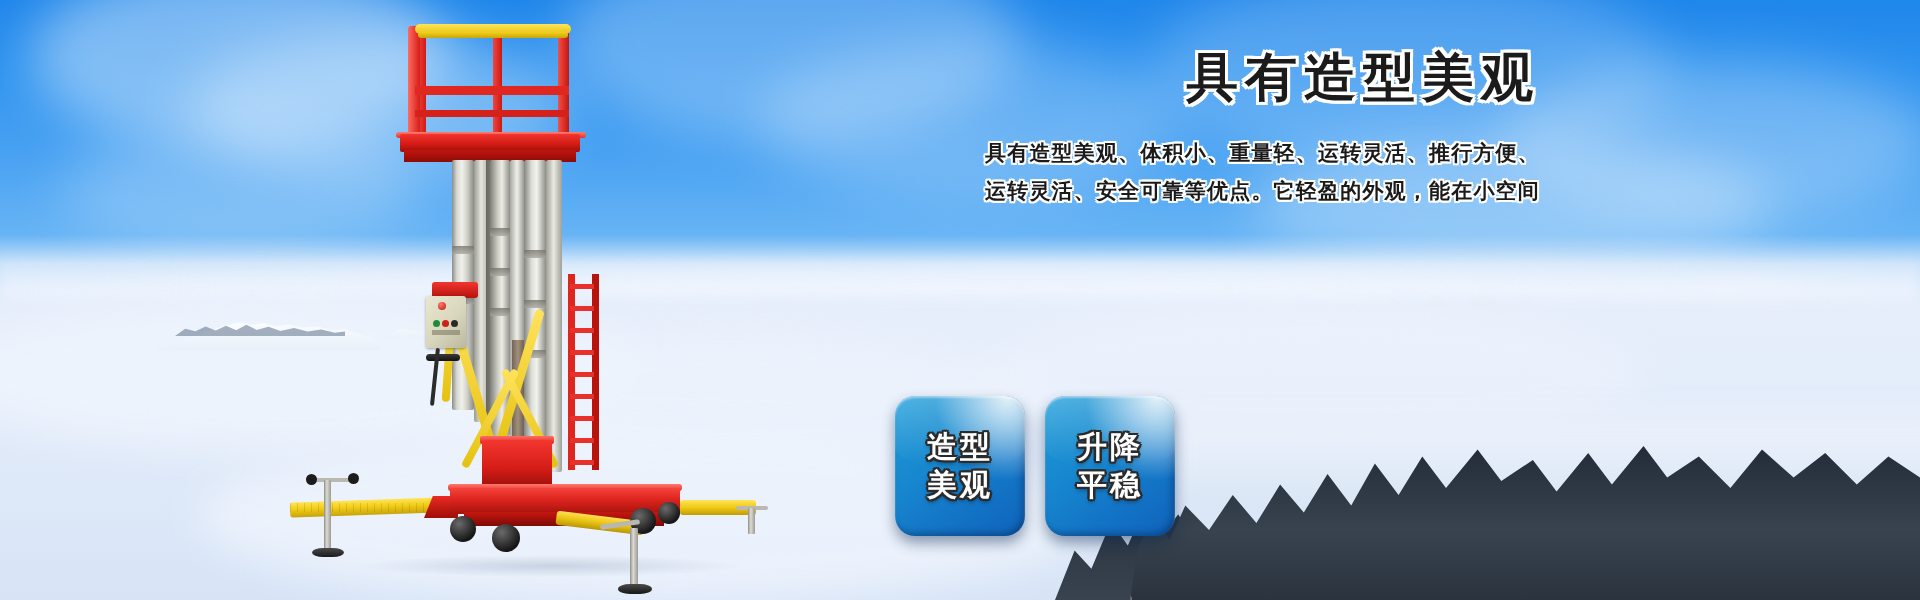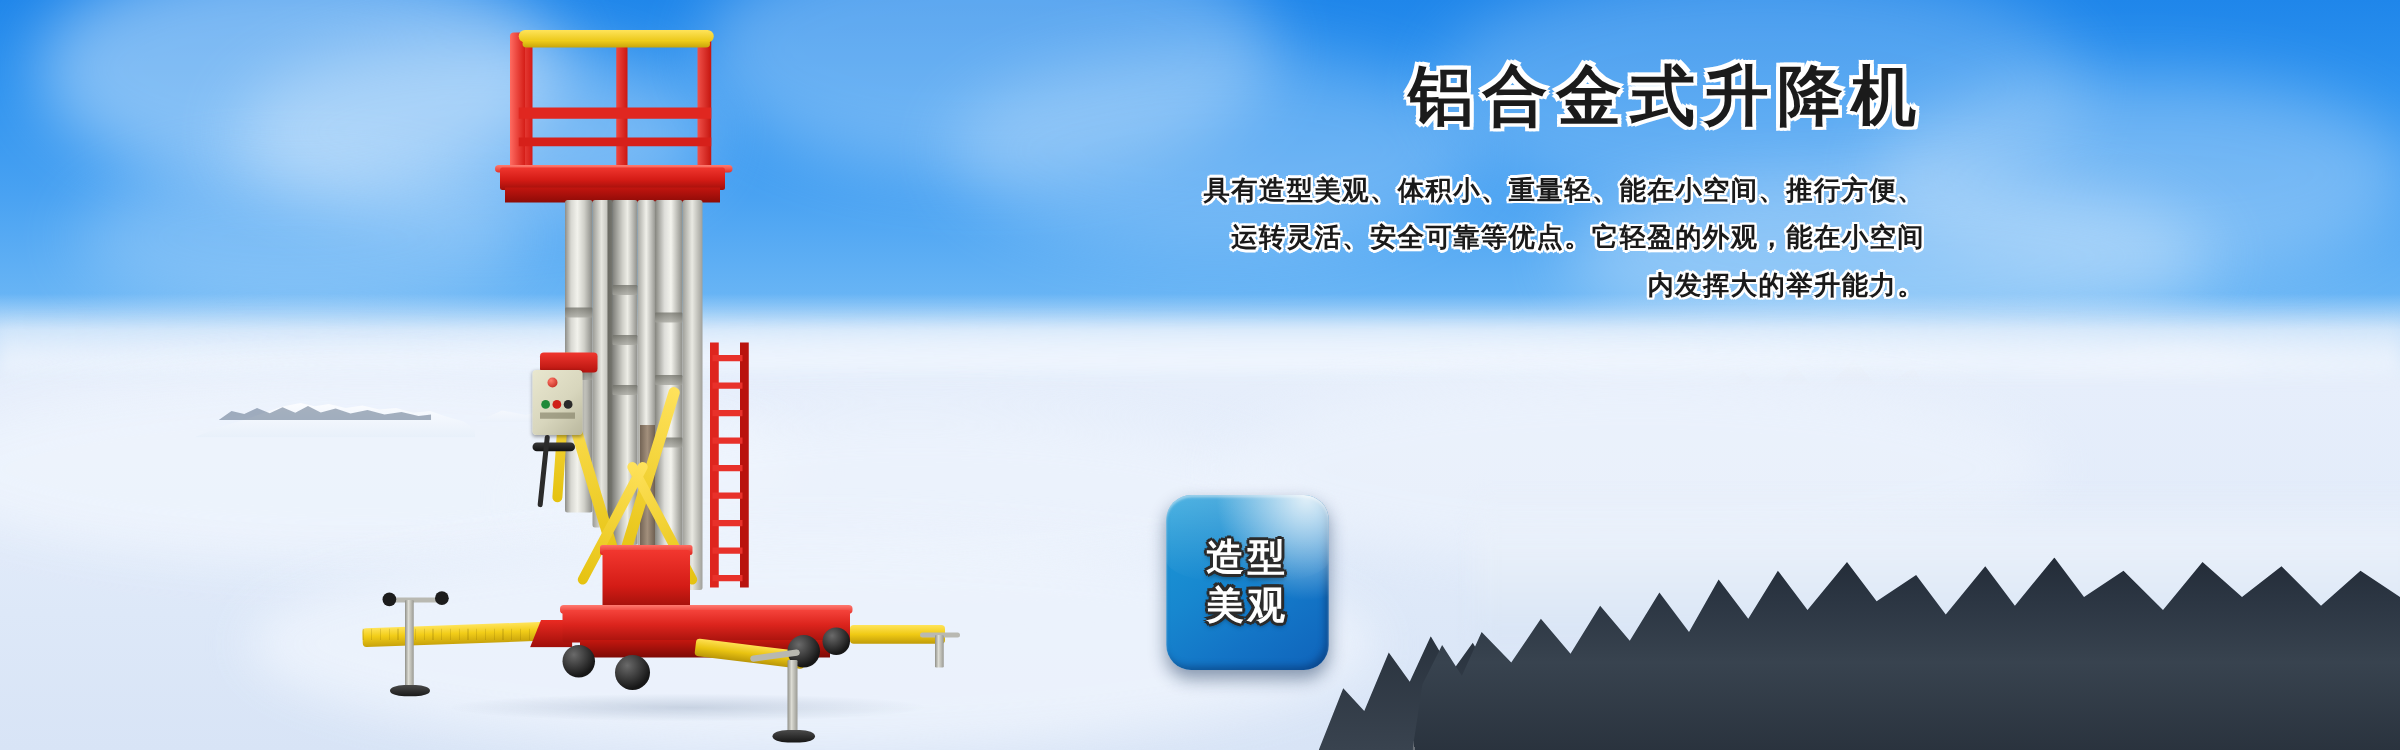--- a/index.html
+++ b/index.html
@@ -319,21 +319,21 @@
   .desc-line{
     font-size:21px;font-weight:bold;color:#1a1a1a;letter-spacing:1.2px;
     line-height:38px;white-space:nowrap;
     text-shadow:
       -1.6px -1.6px 0 #fff, 1.6px -1.6px 0 #fff,
       -1.6px 1.6px 0 #fff, 1.6px 1.6px 0 #fff,
       -2px 0 0 #fff, 2px 0 0 #fff, 0 -2px 0 #fff, 0 2px 0 #fff;
   }
 
   
-  #features{position:absolute;left:933px;top:396px;display:flex;gap:20px;}
+  #features{position:absolute;left:895px;top:396px;display:flex;gap:20px;}
   .fbox{
     position:relative;width:130px;height:140px;border-radius:20px;
     background:linear-gradient(145deg,#1e9fdb 0%,#1b93d4 18%,#1787cf 42%,#1374c6 70%,#0f63ba 100%);
     box-shadow:
       0 7px 14px rgba(10,40,80,.45),
       inset 0 2px 2px rgba(255,255,255,.45),
       inset -3px -3px 6px rgba(0,20,60,.35);
     display:flex;align-items:center;justify-content:center;
     overflow:hidden;
   }
@@ -486,35 +486,40 @@
     <div class="ctl-knob"></div>
     <div class="ctl-btn1"></div>
     <div class="ctl-btn2"></div>
     <div class="ctl-btn3"></div>
     <div class="ctl-label"></div>
     <div class="ctl-handle"></div>
     <div class="ctl-cable"></div>
   </div>
 
   <div id="copy">
-    <h1 class="title">铝合金式升降机</h1>
+    <h1 class="title">具有造型美观</h1>
     <div class="desc">
-      <div class="desc-line">具有造型美观、体积小、重量轻、能在小空间、推行方便、</div>
+      <div class="desc-line">具有造型美观、体积小、重量轻、运转灵活、推行方便、</div>
       <div class="desc-line">运转灵活、安全可靠等优点。它轻盈的外观，能在小空间</div>
-      <div class="desc-line">内发挥大的举升能力。</div>
     </div>
   </div>
 
   <div id="features">
 
     <div class="fbox">
       <div class="fbox-text">
         <span>造型</span>
         <span>美观</span>
       </div>
     </div>
 
 
+    <div class="fbox">
+      <div class="fbox-text">
+        <span>升降</span>
+        <span>平稳</span>
+      </div>
+    </div>
 
 
   </div>
 
 </div>
 
 </body></html>

